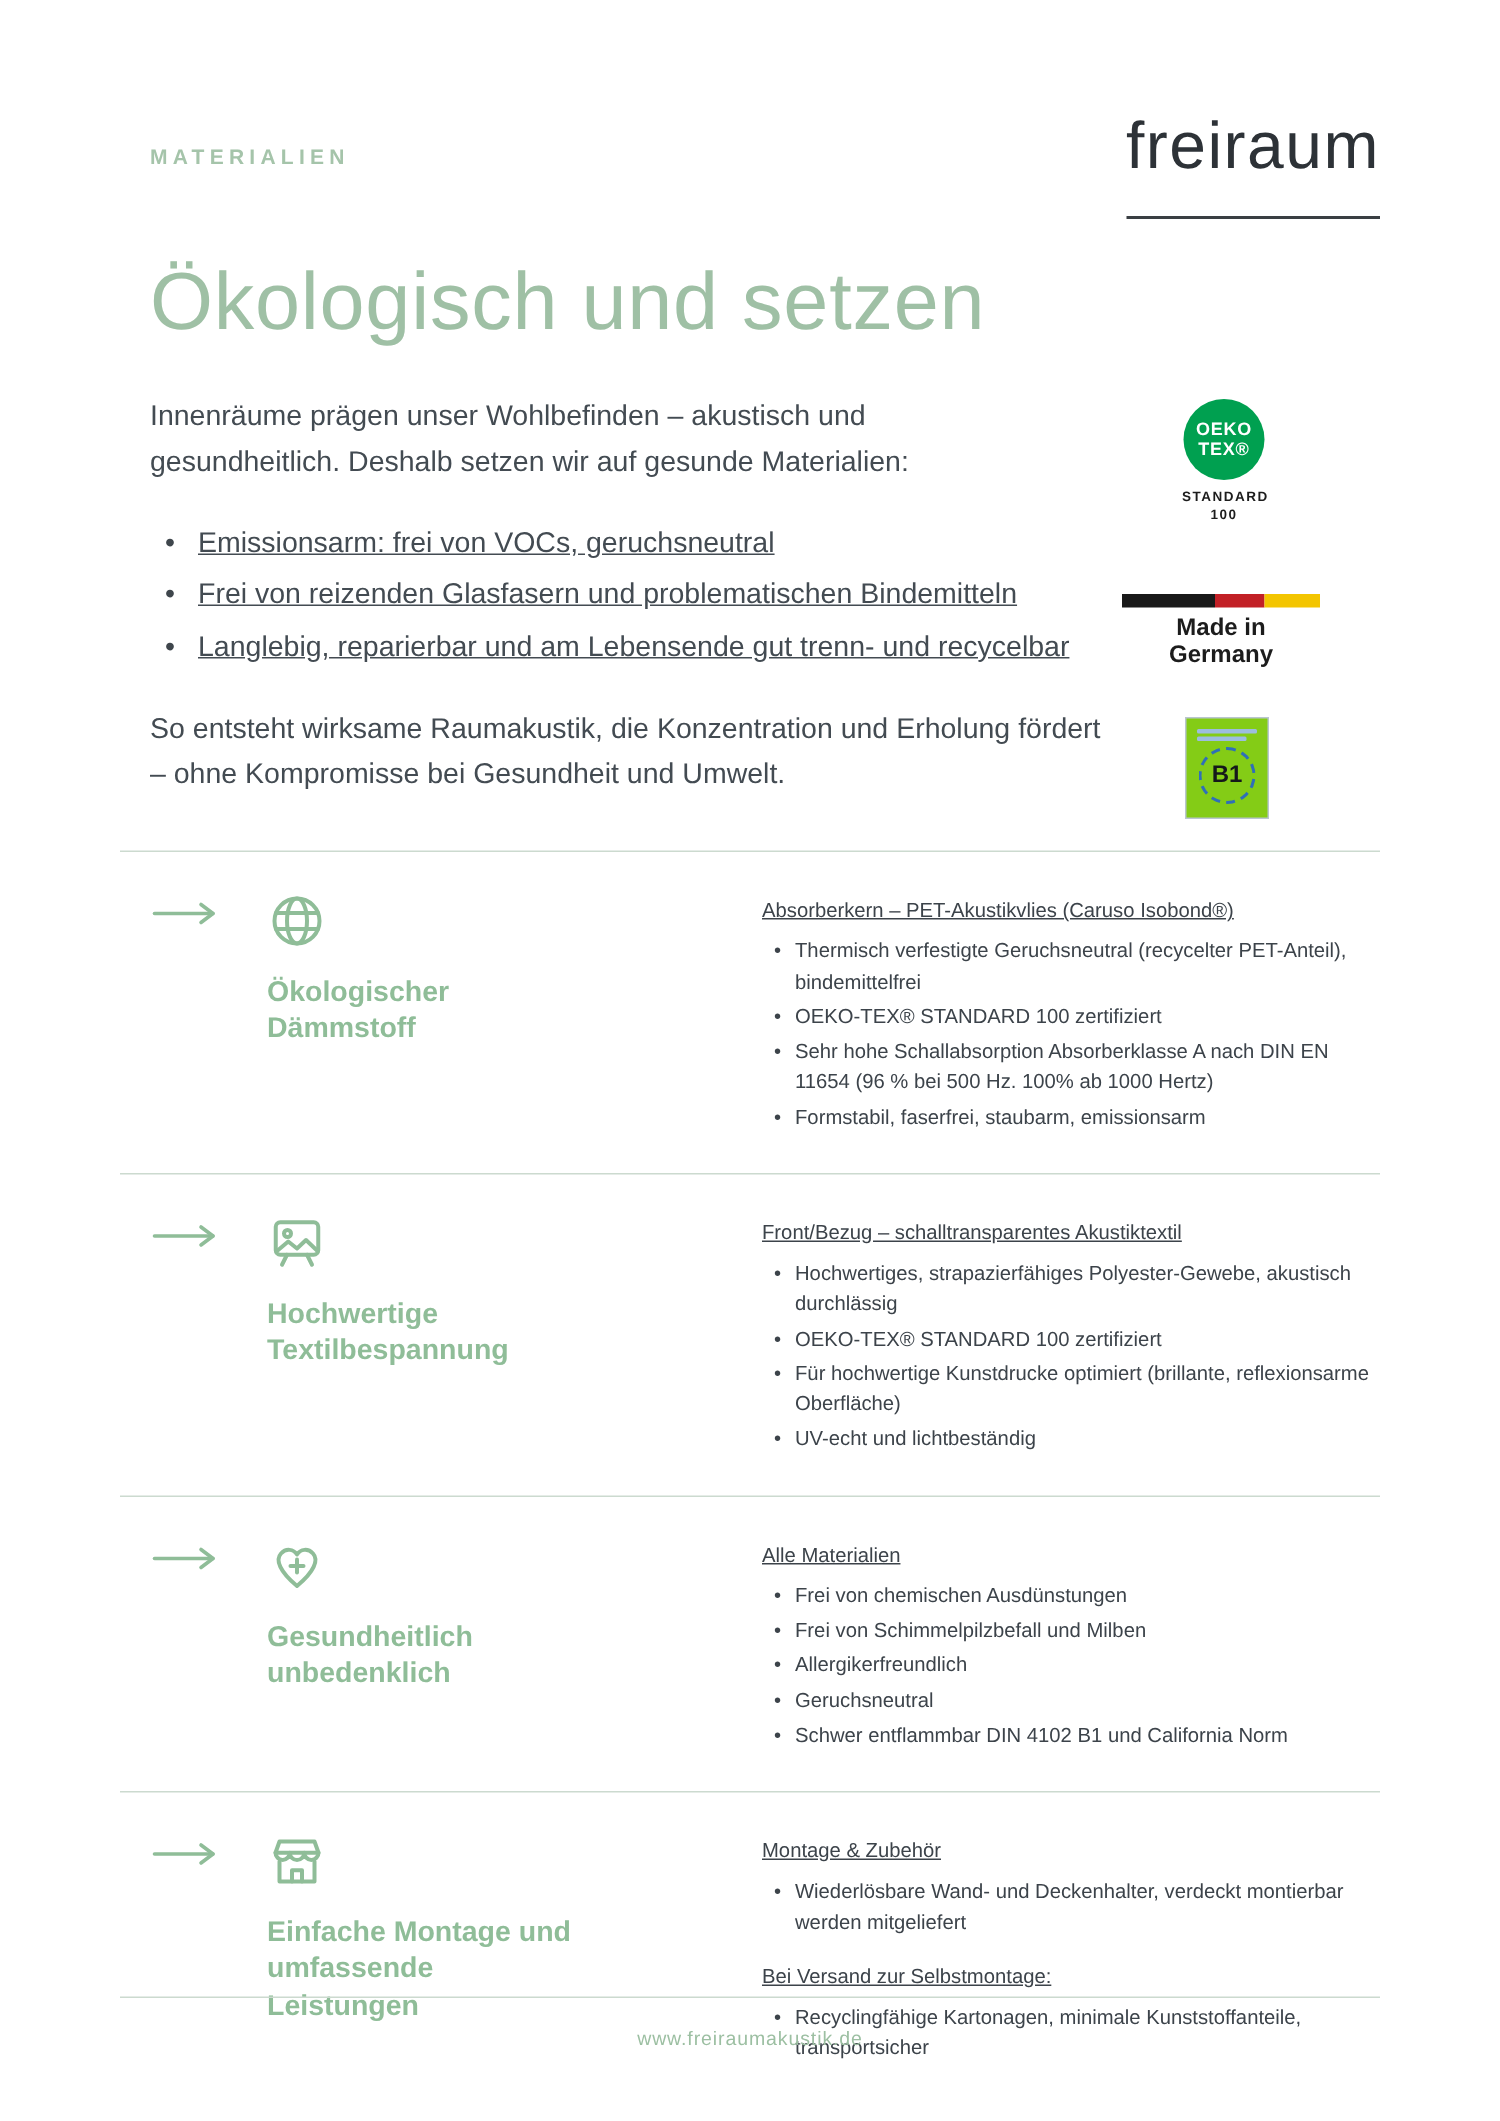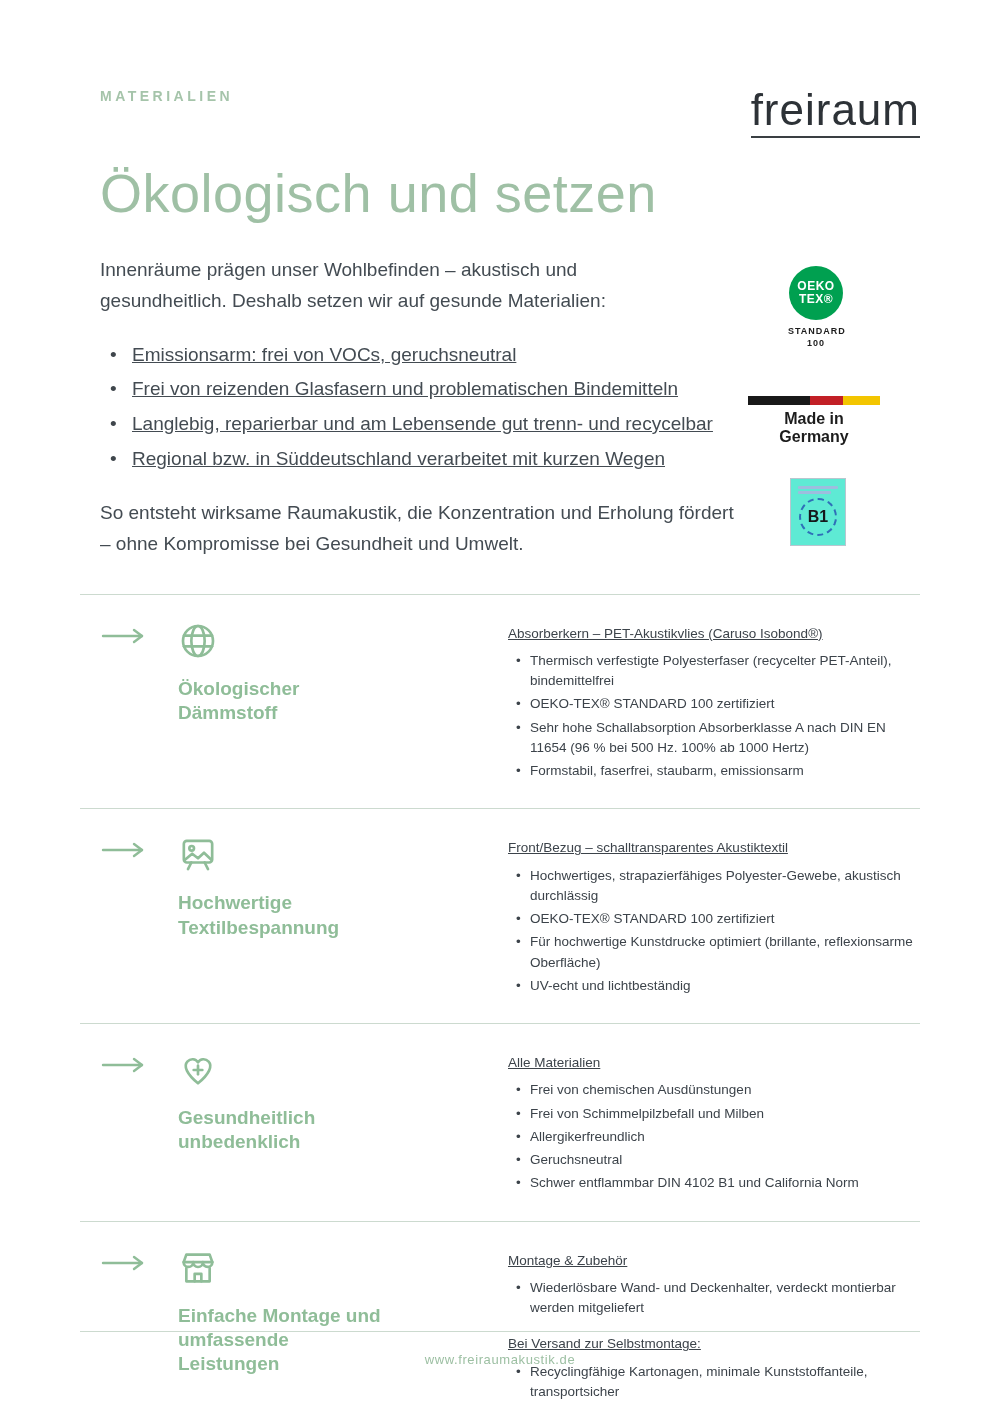--- a/index.html
+++ b/index.html
@@ -1,23 +1,23 @@
 <!DOCTYPE html>
 <html><head>
 <meta charset="utf-8">
 <style>
   * { margin:0; padding:0; box-sizing:border-box; }
   html,body { background:#ffffff; }
   body { font-family:"Liberation Sans", sans-serif; color:#434b52; }
   .page { position:relative; width:1000px; height:1414px; background:#fff; overflow:hidden; }
 
   
-  .header { display:flex; justify-content:space-between; align-items:flex-start; margin:12px 80px; padding-top:76px; }
+  .header { display:flex; justify-content:space-between; align-items:center; margin:0 80px; padding-top:76px; }
   .eyebrow { padding-left:20px; padding-bottom:14px; font-size:14px; font-weight:bold; letter-spacing:3.5px; color:#a5c4aa; }
-  .logo { font-size:44px; font-weight:300; color:#2d3237; letter-spacing:1px; line-height:1; padding-bottom:4px; border-bottom:2px solid #3a3f43; }
+  .logo { font-size:44px; font-weight:300; color:#2d3237; letter-spacing:1px; line-height:1; padding-bottom:24px; border-bottom:2px solid #3a3f43; }
 
   
   .hero { margin:26px 100px 0; }
   .title { font-size:54px; font-weight:300; color:#9fc0a5; letter-spacing:.5px; line-height:1.1; }
   .intro { margin-top:32px; font-size:19px; line-height:1.62; max-width:600px; color:#434b52; }
   .hero-bullets { margin-top:24px; max-width:630px; list-style:none;text-decoration:underline; }
   .hero-bullets li { position:relative; padding-left:32px; font-size:19px; line-height:1.45; margin:7px 0; }
   .hero-bullets li::before { content:"•"; position:absolute; left:10px; color:#3f464c; }
   .closing { margin-top:26px; font-size:19px; line-height:1.62; max-width:640px; }
 
@@ -25,21 +25,21 @@
   .badge { position:absolute; text-align:center; }
   .badge-oeko { top:266px; left:788px; width:56px; }
   .oeko-circle { width:54px; height:54px; border-radius:50%; background:#00a050; color:#fff; display:flex; flex-direction:column; align-items:center; justify-content:center; font-weight:bold; font-size:12px; line-height:1.1; letter-spacing:.5px; margin:0 auto; }
   .oeko-caption { margin-top:6px; font-size:9px; font-weight:bold; color:#1c1c1c; letter-spacing:1px; line-height:1.3; }
   .badge-mig { top:396px; left:748px; width:132px; }
   .mig-stripe { display:flex; height:9px; width:132px; }
   .mig-black { background:#191919; flex:0 0 62px; }
   .mig-red { background:#c22026; flex:0 0 33px; }
   .mig-gold { background:#f3c500; flex:0 0 37px; }
   .mig-label { margin-top:5px; font-size:16px; font-weight:bold; color:#1c1c1c; }
-  .badge-b1 { top:478px; left:790px; width:56px; height:68px; border:1px solid #b9c6cf; background:#5eead4; padding-top:5px; }
+  .badge-b1 { top:478px; left:790px; width:56px; height:68px; border:1px solid #b9c6cf; background:#84cc16; padding-top:5px; }
   .b1-tinyline { height:3px; background:#9dbdde; margin:2px 7px; border-radius:1px; }
   .b1-ring { position:relative; width:38px; height:38px; margin:4px auto 0; border:2px dashed #2f6fb8; border-radius:50%; display:flex; align-items:center; justify-content:center; }
   .b1-label { font-size:16px; font-weight:bold; color:#15181b; }
 
   
   .sections { margin:34px 80px 0; }
   .section { display:grid; grid-template-columns:98px 330px 1fr; border-top:1px solid #ccdacf; padding:26px 0 24px; min-height:180px; }
   .section.tall { min-height:210px; }
   .sec-arrow { padding-left:20px; padding-top:6px; }
   .sec-left .icon-box { width:40px; height:40px; }
@@ -68,21 +68,20 @@
     <div class="logo">freiraum</div>
   </div>
 
   <div class="hero">
     <h1 class="title">Ökologisch und setzen</h1>
     <p class="intro">Innenräume prägen unser Wohlbefinden – akustisch und gesundheitlich. Deshalb setzen wir auf gesunde Materialien:</p>
     <ul class="hero-bullets">
       <li>Emissionsarm: frei von VOCs, geruchsneutral</li>
       <li>Frei von reizenden Glasfasern und problematischen Bindemitteln</li>
       <li>Langlebig, reparierbar und am Lebensende gut trenn- und recycelbar</li>
-      <li>Regional bzw. in Süddeutschland verarbeitet mit kurzen Wegen</li>
     </ul>
     <p class="closing">So entsteht wirksame Raumakustik, die Konzentration und Erholung fördert – ohne Kompromisse bei Gesundheit und Umwelt.</p>
   </div>
 
   <div class="badge badge-oeko">
     <div class="oeko-circle">
       <span>OEKO</span>
       <span>TEX®</span>
     </div>
     <div class="oeko-caption">
@@ -124,21 +123,21 @@
             <ellipse cx="12" cy="12" rx="4" ry="9"></ellipse>
             <line x1="3.6" y1="8.8" x2="20.4" y2="8.8"></line>
             <line x1="3.6" y1="15.2" x2="20.4" y2="15.2"></line>
           </svg>
         </div>
         <div class="sec-title">Ökologischer Dämmstoff</div>
       </div>
       <div class="sec-right">
         <div class="sec-lead">Absorberkern – PET-Akustikvlies (Caruso Isobond®)</div>
         <ul class="sec-bullets">
-          <li>Thermisch verfestigte Polyesterfaser (recycelter PET-Anteil), bindemittelfrei</li>
+          <li>Thermisch verfestigte Geruchsneutral (recycelter PET-Anteil), bindemittelfrei</li>
           <li>OEKO-TEX® STANDARD 100 zertifiziert</li>
           <li>Sehr hohe Schallabsorption  Absorberklasse A nach DIN EN 11654 (96 % bei 500 Hz. 100% ab 1000 Hertz)</li>
           <li>Formstabil, faserfrei, staubarm, emissionsarm</li>
         </ul>
       </div>
     </div>
 
     <div class="section">
       <div class="sec-arrow">
         <svg class="arrow-svg" width="46" height="18" viewBox="0 0 46 18">

